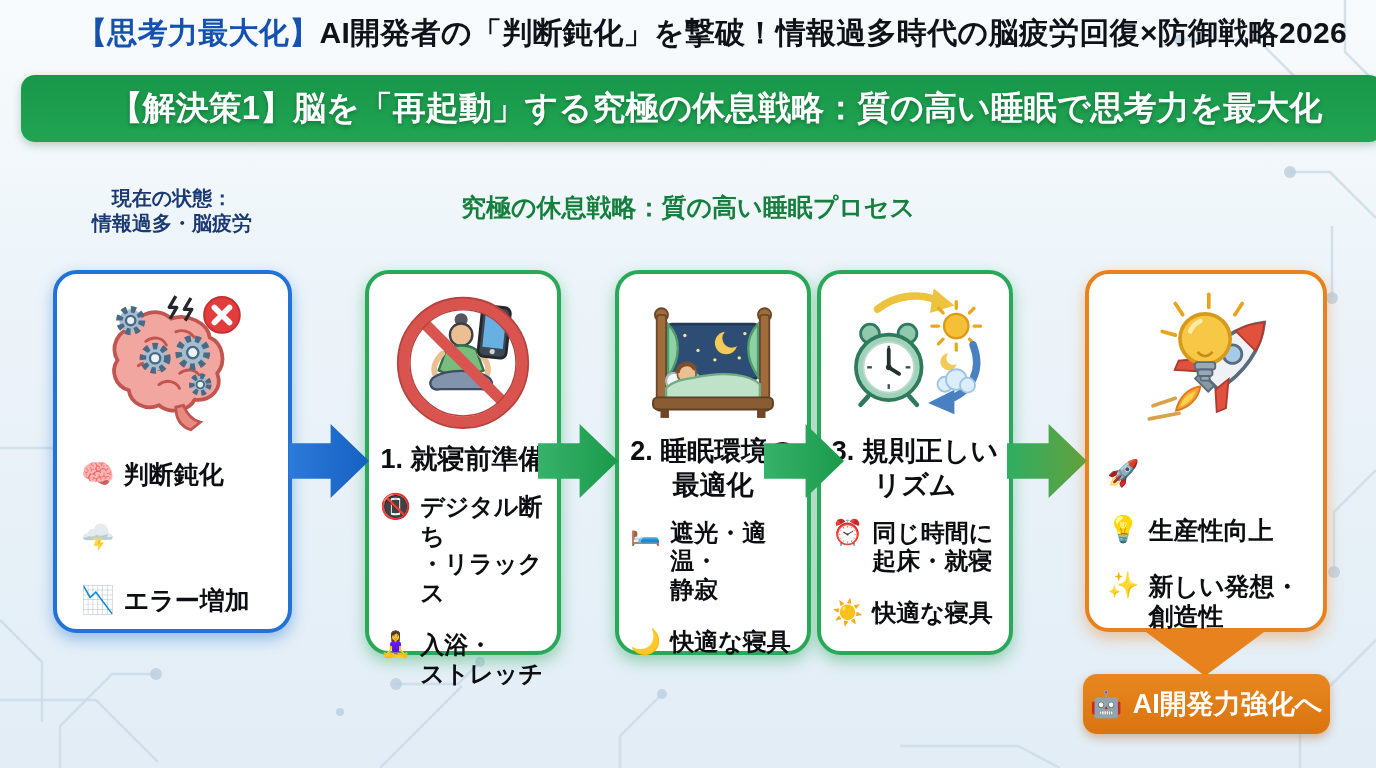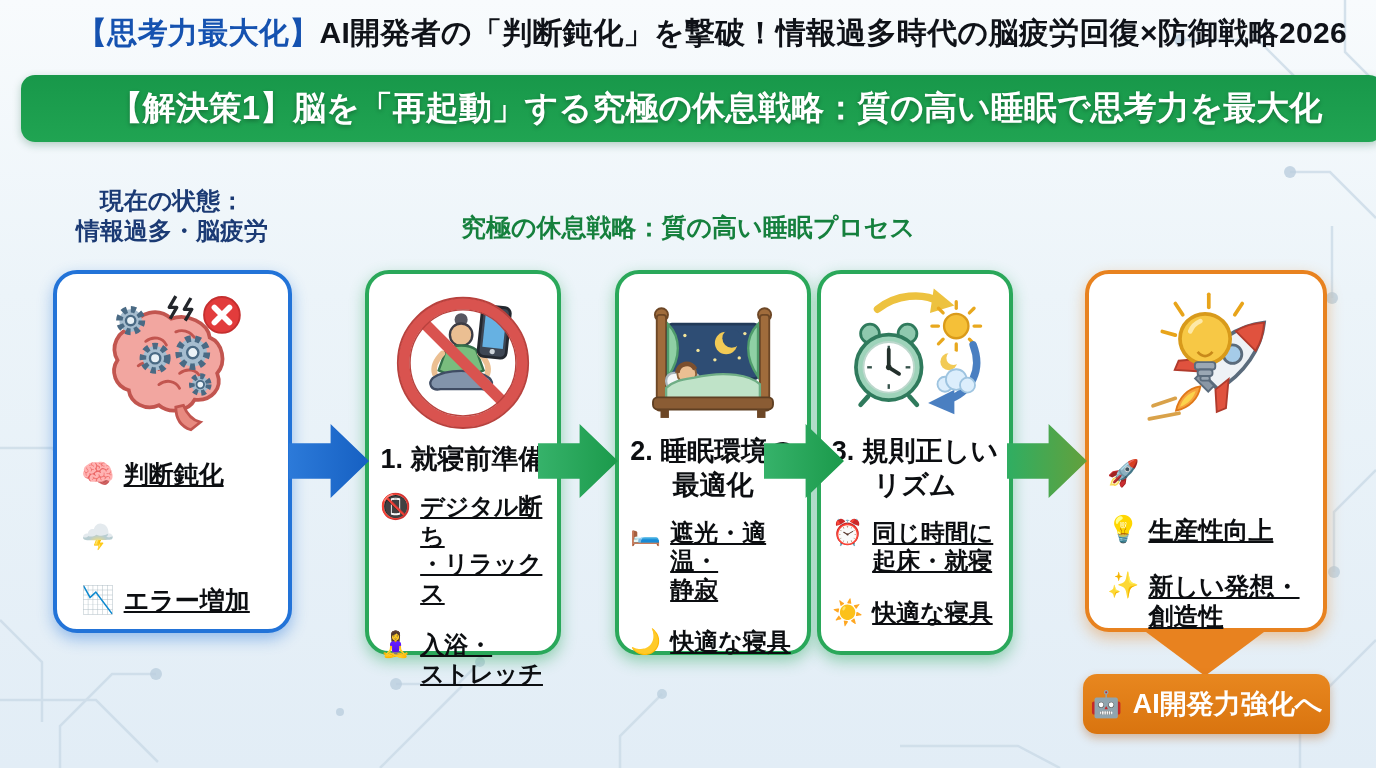--- a/index.html
+++ b/index.html
@@ -16,38 +16,38 @@
   .t-blue{color:#1552b0;} .t-dark{color:#0f1218;}
   .banner{
     position:absolute;left:21px;top:75px;width:1334px;height:67px;
     background:linear-gradient(180deg,#18984a,#20a452);
     border-radius:14px;display:flex;align-items:center;justify-content:center;
     color:#fff;font-size:33px;font-weight:900;
     text-shadow:0 2px 4px rgba(0,0,0,.28);
     box-shadow:0 3px 9px rgba(16,95,55,.28);white-space:nowrap;padding-left:28px;
   }
   .col-header{position:absolute;font-weight:900;text-align:center;white-space:pre-line;line-height:1.24;}
-  .current-header{left:38px;top:186px;width:268px;font-size:24px;color:#1b3a74;text-align:center;}
-  .process-header{left:360px;top:212px;width:656px;font-size:25px;color:#15803d;}
+  .current-header{left:38px;top:186px;width:268px;font-size:20px;color:#1b3a74;text-align:center;}
+  .process-header{left:360px;top:192px;width:656px;font-size:25px;color:#15803d;}
   .result-header{left:1060px;top:186px;width:296px;font-size:25px;color:#d97912;}
 
   .box{position:absolute;top:270px;background:#fff;border-radius:24px;box-sizing:border-box;
        display:flex;flex-direction:column;align-items:center;}
   .current-box{left:53px;width:239px;height:363px;border:4px solid #2273d8;
        box-shadow:0 6px 15px rgba(34,115,216,.42);}
   .step-box{width:196px;height:385px;border:4px solid #2aa85a;
        box-shadow:0 6px 15px rgba(42,168,90,.45);}
   .step1{left:365px;} .step2{left:615px;} .step3{left:817px;}
   .result-box{left:1085px;width:242px;height:362px;border:4px solid #e8821f;
        box-shadow:0 6px 15px rgba(232,130,31,.42);}
 
   .hero{margin-top:12px;flex:none;}
   .items{width:100%;box-sizing:border-box;display:flex;flex-direction:column;}
   .item{display:flex;align-items:flex-start;gap:9px;font-weight:800;color:#0c0e11;}
-  .item .label{white-space:pre-line;line-height:1.2;padding-top:1px;text-decoration:underline;}
+  .item .label{white-space:pre-line;line-height:1.2;padding-top:1px;}
   .emoji{flex:none;}
   .current-box .items{padding-left:24px;margin-top:16px;gap:31px;font-size:25px;}
   .current-box .emoji{font-size:27px;}
   .step-box .items{padding-left:11px;margin-top:15px;gap:22px;font-size:24px;}
   .step-box .emoji{font-size:25px;}
   .result-box .items{padding-left:18px;margin-top:13px;gap:25px;font-size:25px;}
   .result-box .emoji{font-size:26px;}
   .step-title{margin-top:3px;font-size:27px;font-weight:800;color:#0c0e11;
       text-align:center;line-height:1.25;white-space:pre-line;}
 

